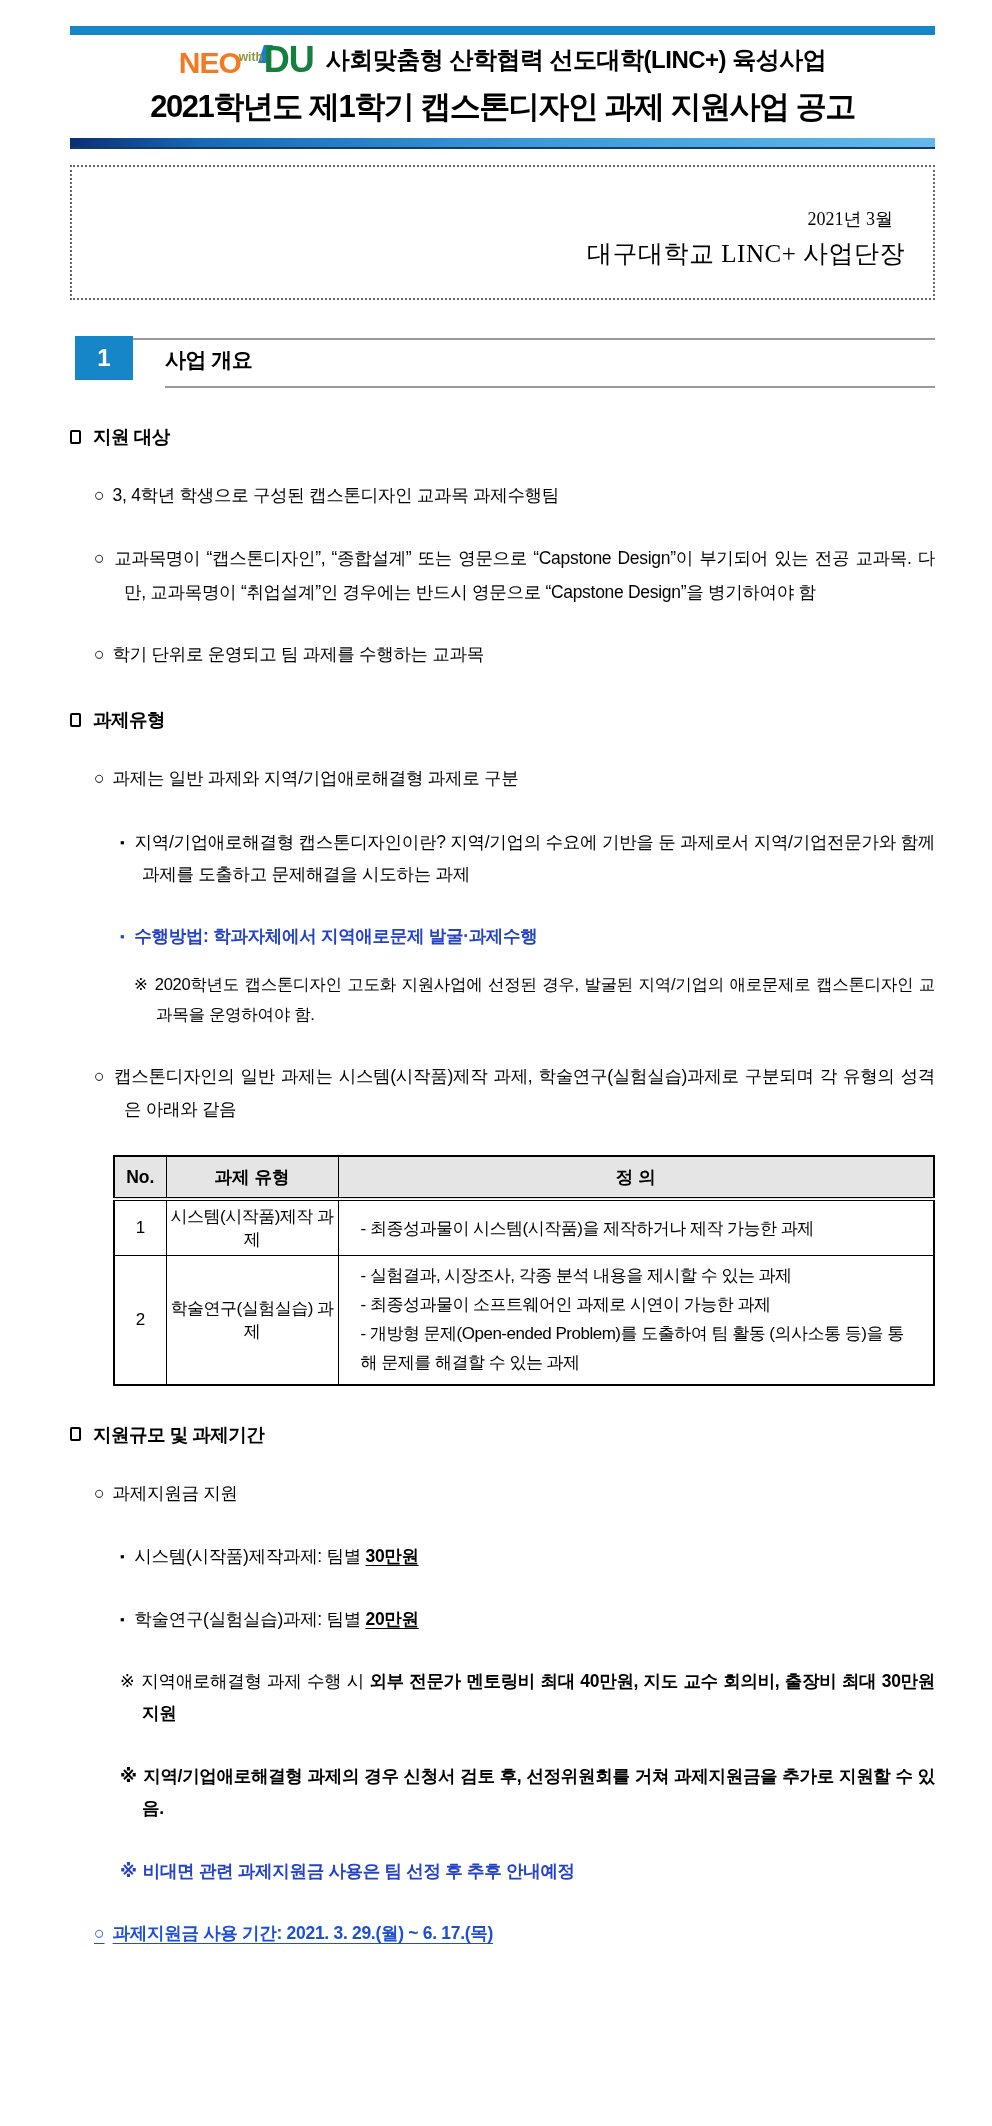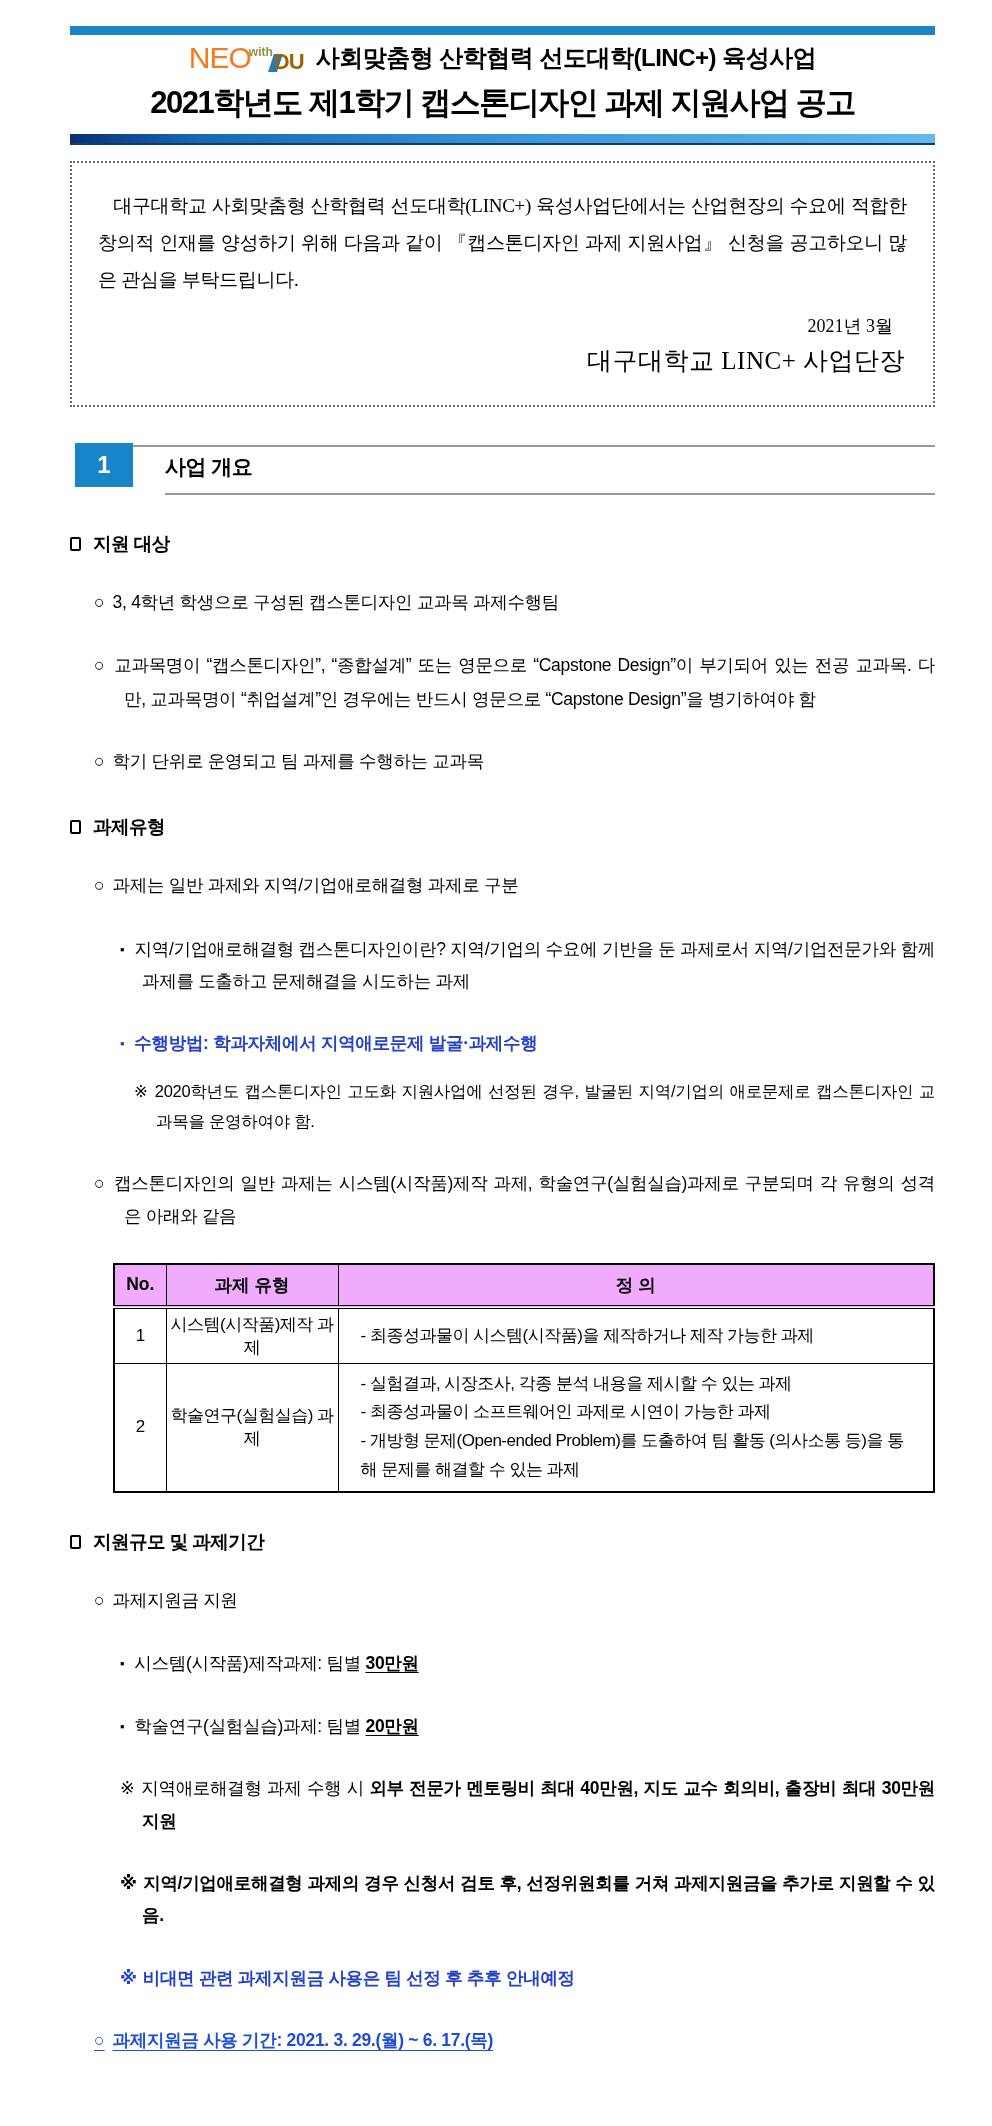--- a/index.html
+++ b/index.html
@@ -13,29 +13,29 @@
   .page { padding: 26px 57px 0 70px; }
 
   
   .topbar { height: 9px; background: #1786c8; }
   .logo-row {
     display: flex; align-items: center; justify-content: center;
     margin-top: 7px; white-space: nowrap;
   }
   .logo { display: inline-flex; align-items: flex-end; margin-right: 12px; }
   .logo-neo {
-    color: #f4791f; font-weight: 400; font-size: 30px; letter-spacing: -1px;
+    color: #f4791f; font-weight: 700; font-size: 30px; letter-spacing: -1px;
     line-height: 1;
   }
   .logo-with {
     color: #8f9440; font-weight: 800; font-size: 12px; line-height: 1;
     margin: 0 1px 15px -2px; letter-spacing: 0;
   }
   .logo-du {
-    color: #a16207; font-weight: 900; font-size: 22px; letter-spacing: -1px;
+    color: #15803d; font-weight: 900; font-size: 36px; letter-spacing: -1px;
     line-height: 1; position: relative;
   }
   .logo-du::before {
     content: ""; position: absolute; left: -3px; top: 3px;
     width: 9px; height: 18px; background: #1a7fc4;
     transform: skewX(-18deg); z-index: -1;
   }
   .program-label { font-size: 24px; font-weight: 800; letter-spacing: -0.5px; }
   .doc-title {
     text-align: center; font-size: 31px; font-weight: 800;
@@ -95,21 +95,21 @@
   .mk-x  { padding-right: 6px; }
   .blue  { color: #2442c8; font-weight: 800; }
   .redline { color: #1d4ed8; font-weight: 800; text-decoration: underline; text-underline-offset: 4px; }
   .bold  { font-weight: 800; }
   .amount { font-weight: 800; text-decoration: underline; text-underline-offset: 3px; }
 
   
   table { border-collapse: collapse; border: 2.5px solid #000; }
   th, td { border: 1px solid #000; }
   thead th {
-    background: #f0abfc; font-weight: 800; font-size: 17.5px;
+    background: #e5e5e5; font-weight: 800; font-size: 17.5px;
     border-bottom: 4px double #000; padding: 8px 6px;
   }
   td { font-size: 17px; padding: 6px 8px; letter-spacing: -0.5px; }
   .table1 { width: 822px; margin: 6px 0 0 43px; }
   .table1 .c-no { width: 52px; text-align: center; }
   .table1 .c-type { width: 172px; text-align: center; padding: 4px 2px; }
   .table1 td.c-def { padding: 6px 22px; }
   .table1 .def-line { line-height: 1.7; }
 </style>
 </head>
@@ -126,21 +126,20 @@
       <span class="logo-du">DU</span>
     </span>
     <span class="program-label">사회맞춤형 산학협력 선도대학(LINC+) 육성사업</span>
   </div>
 
   <div class="doc-title">2021학년도 제1학기 캡스톤디자인 과제 지원사업 공고</div>
 
   <div class="grad-bar"></div>
 
   <div class="intro-box">
-    <p class="intro-body">대구대학교 사회맞춤형 산학협력 선도대학(LINC+) 육성사업단에서는 산업현장의 수요에 적합한 창의적 인재를 양성하기 위해 다음과 같이 『캡스톤디자인 과제 지원사업』 신청을 공고하오니 많은 관심을 부탁드립니다.</p>
     <div class="intro-date">2021년 3월</div>
     <div class="intro-sign">대구대학교 LINC+ 사업단장</div>
   </div>
 
   <div class="sec-header">
     <div class="sec-rule-top"></div>
     <div class="sec-num">1</div>
     <div class="sec-title">사업 개요</div>
     <div class="sec-rule-bottom"></div>
   </div>

